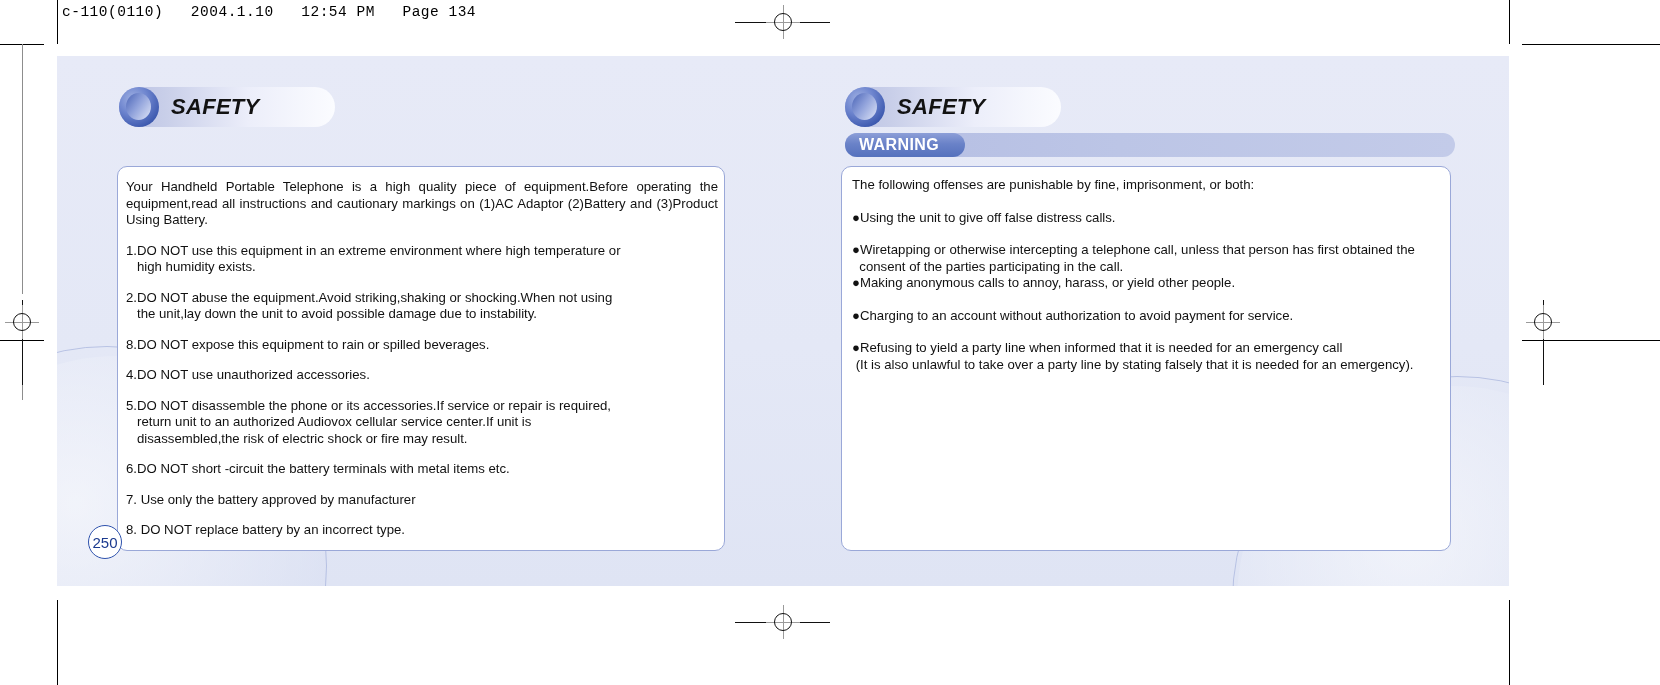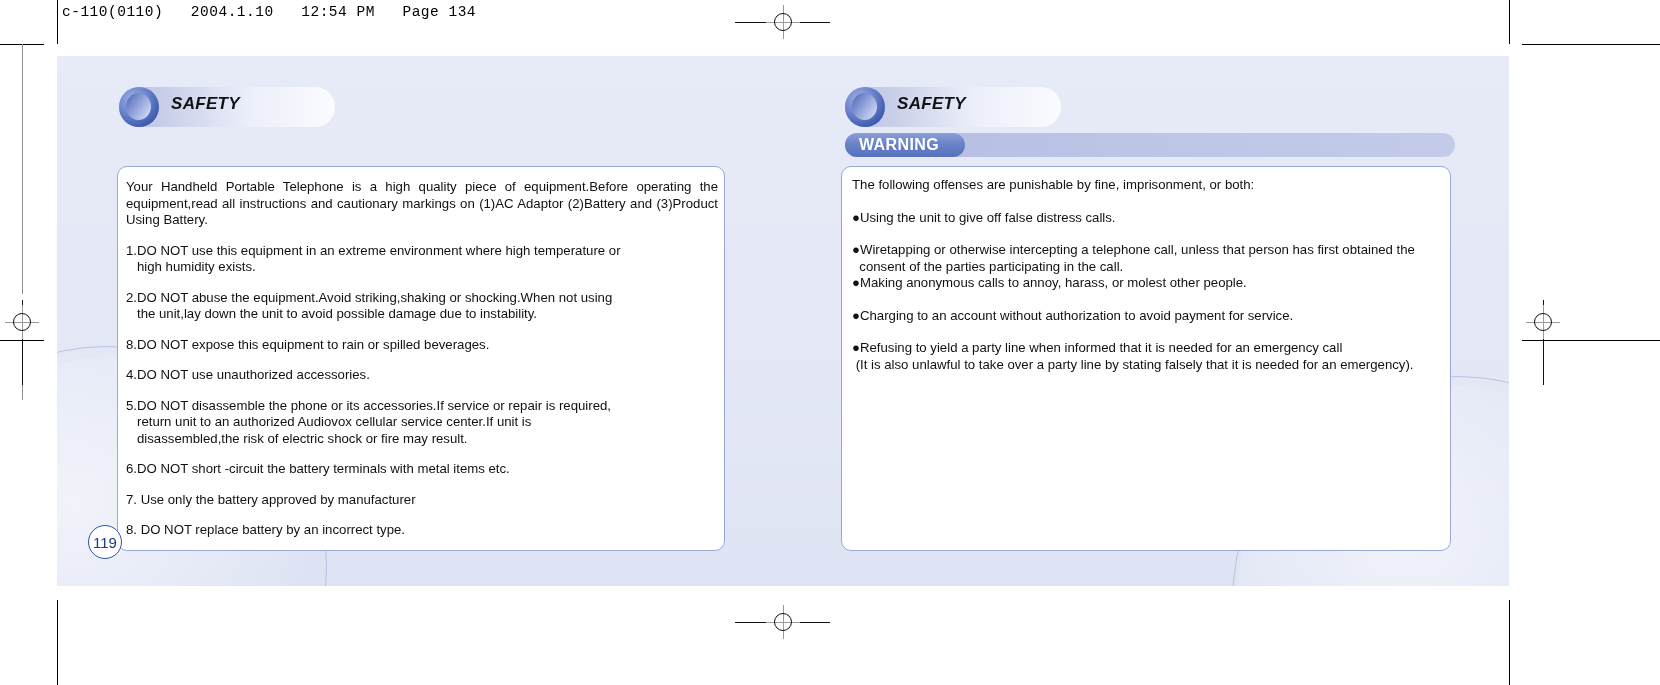--- a/index.html
+++ b/index.html
@@ -64,21 +64,21 @@
     position: absolute; left: 0px; top: 0px; width: 40px; height: 40px; border-radius: 50%;
     background: radial-gradient(circle at 34% 30%, #9fb0e2 0%, #6f86cf 38%, #3f5bb0 75%, #2c4796 100%);
   }
   .safety-dot::after {
     content: ""; position: absolute; left: 7px; top: 6px; width: 25px; height: 27px;
     border-radius: 50%;
     background: linear-gradient(125deg,#4a64b6 0%, #8ea0da 45%, #dfe5f7 100%);
   }
   .safety-text {
     position: absolute; left: 52px; top: 7px;
-    font-size: 17px; font-weight: bold; font-style: italic;
+    font-size: 22px; font-weight: bold; font-style: italic;
     font-family: "Liberation Sans", sans-serif;
     color: #121212; letter-spacing: 0.3px; text-align: right;
   }
 
   
   .catbar-wrap { position: absolute; left: 62px; top: 77px; height: 24px; }
   .catbar-wrap.left  { width: 664px; }
   .catbar-wrap.right { width: 610px; }
   .catbar-track {
     position: absolute; left: 0; top: 0; height: 24px; width: 100%;
@@ -201,21 +201,21 @@
           <div class="num-item">4.DO NOT use unauthorized accessories.</div>
           <div class="num-item">5.DO NOT disassemble the phone or its accessories.If service or repair is required,
    return unit to an authorized Audiovox cellular service center.If unit is
    disassembled,the risk of electric shock or fire may result.</div>
           <div class="num-item">6.DO NOT short -circuit the battery terminals with metal items etc.</div>
           <div class="num-item">7. Use only the battery approved by manufacturer</div>
           <div class="num-item last">8. DO NOT replace battery by an incorrect type.</div>
         </div>
       </div>
 
-      <div class="pagenum left">119</div>
+      <div class="pagenum left">250</div>
     </div>
 
     <div class="page right">
 
       <div class="safety-wrap">
         <div class="safety-pill"></div>
         <div class="safety-dot"></div>
         <div class="safety-text">SAFETY</div>
       </div>
 
@@ -226,21 +226,21 @@
       </div>
 
       <div class="cbox right">
         <div class="body-text right">
           <div class="bullet-line">The following offenses are punishable by fine, imprisonment, or both:</div>
           <div class="gap"></div>
           <div class="bullet-line">●Using the unit to give off false distress calls.</div>
           <div class="gap"></div>
           <div class="bullet-line">●Wiretapping or otherwise intercepting a telephone call, unless that person has first obtained the
   consent of the parties participating in the call.</div>
-          <div class="bullet-line">●Making anonymous calls to annoy, harass, or molest other people.</div>
+          <div class="bullet-line">●Making anonymous calls to annoy, harass, or yield other people.</div>
           <div class="gap"></div>
           <div class="bullet-line">●Charging to an account without authorization to avoid payment for service.</div>
           <div class="gap"></div>
           <div class="bullet-line">●Refusing to yield a party line when informed that it is needed for an emergency call
  (It is also unlawful to take over a party line by stating falsely that it is needed for an emergency).</div>
         </div>
       </div>
 
     </div>
 

